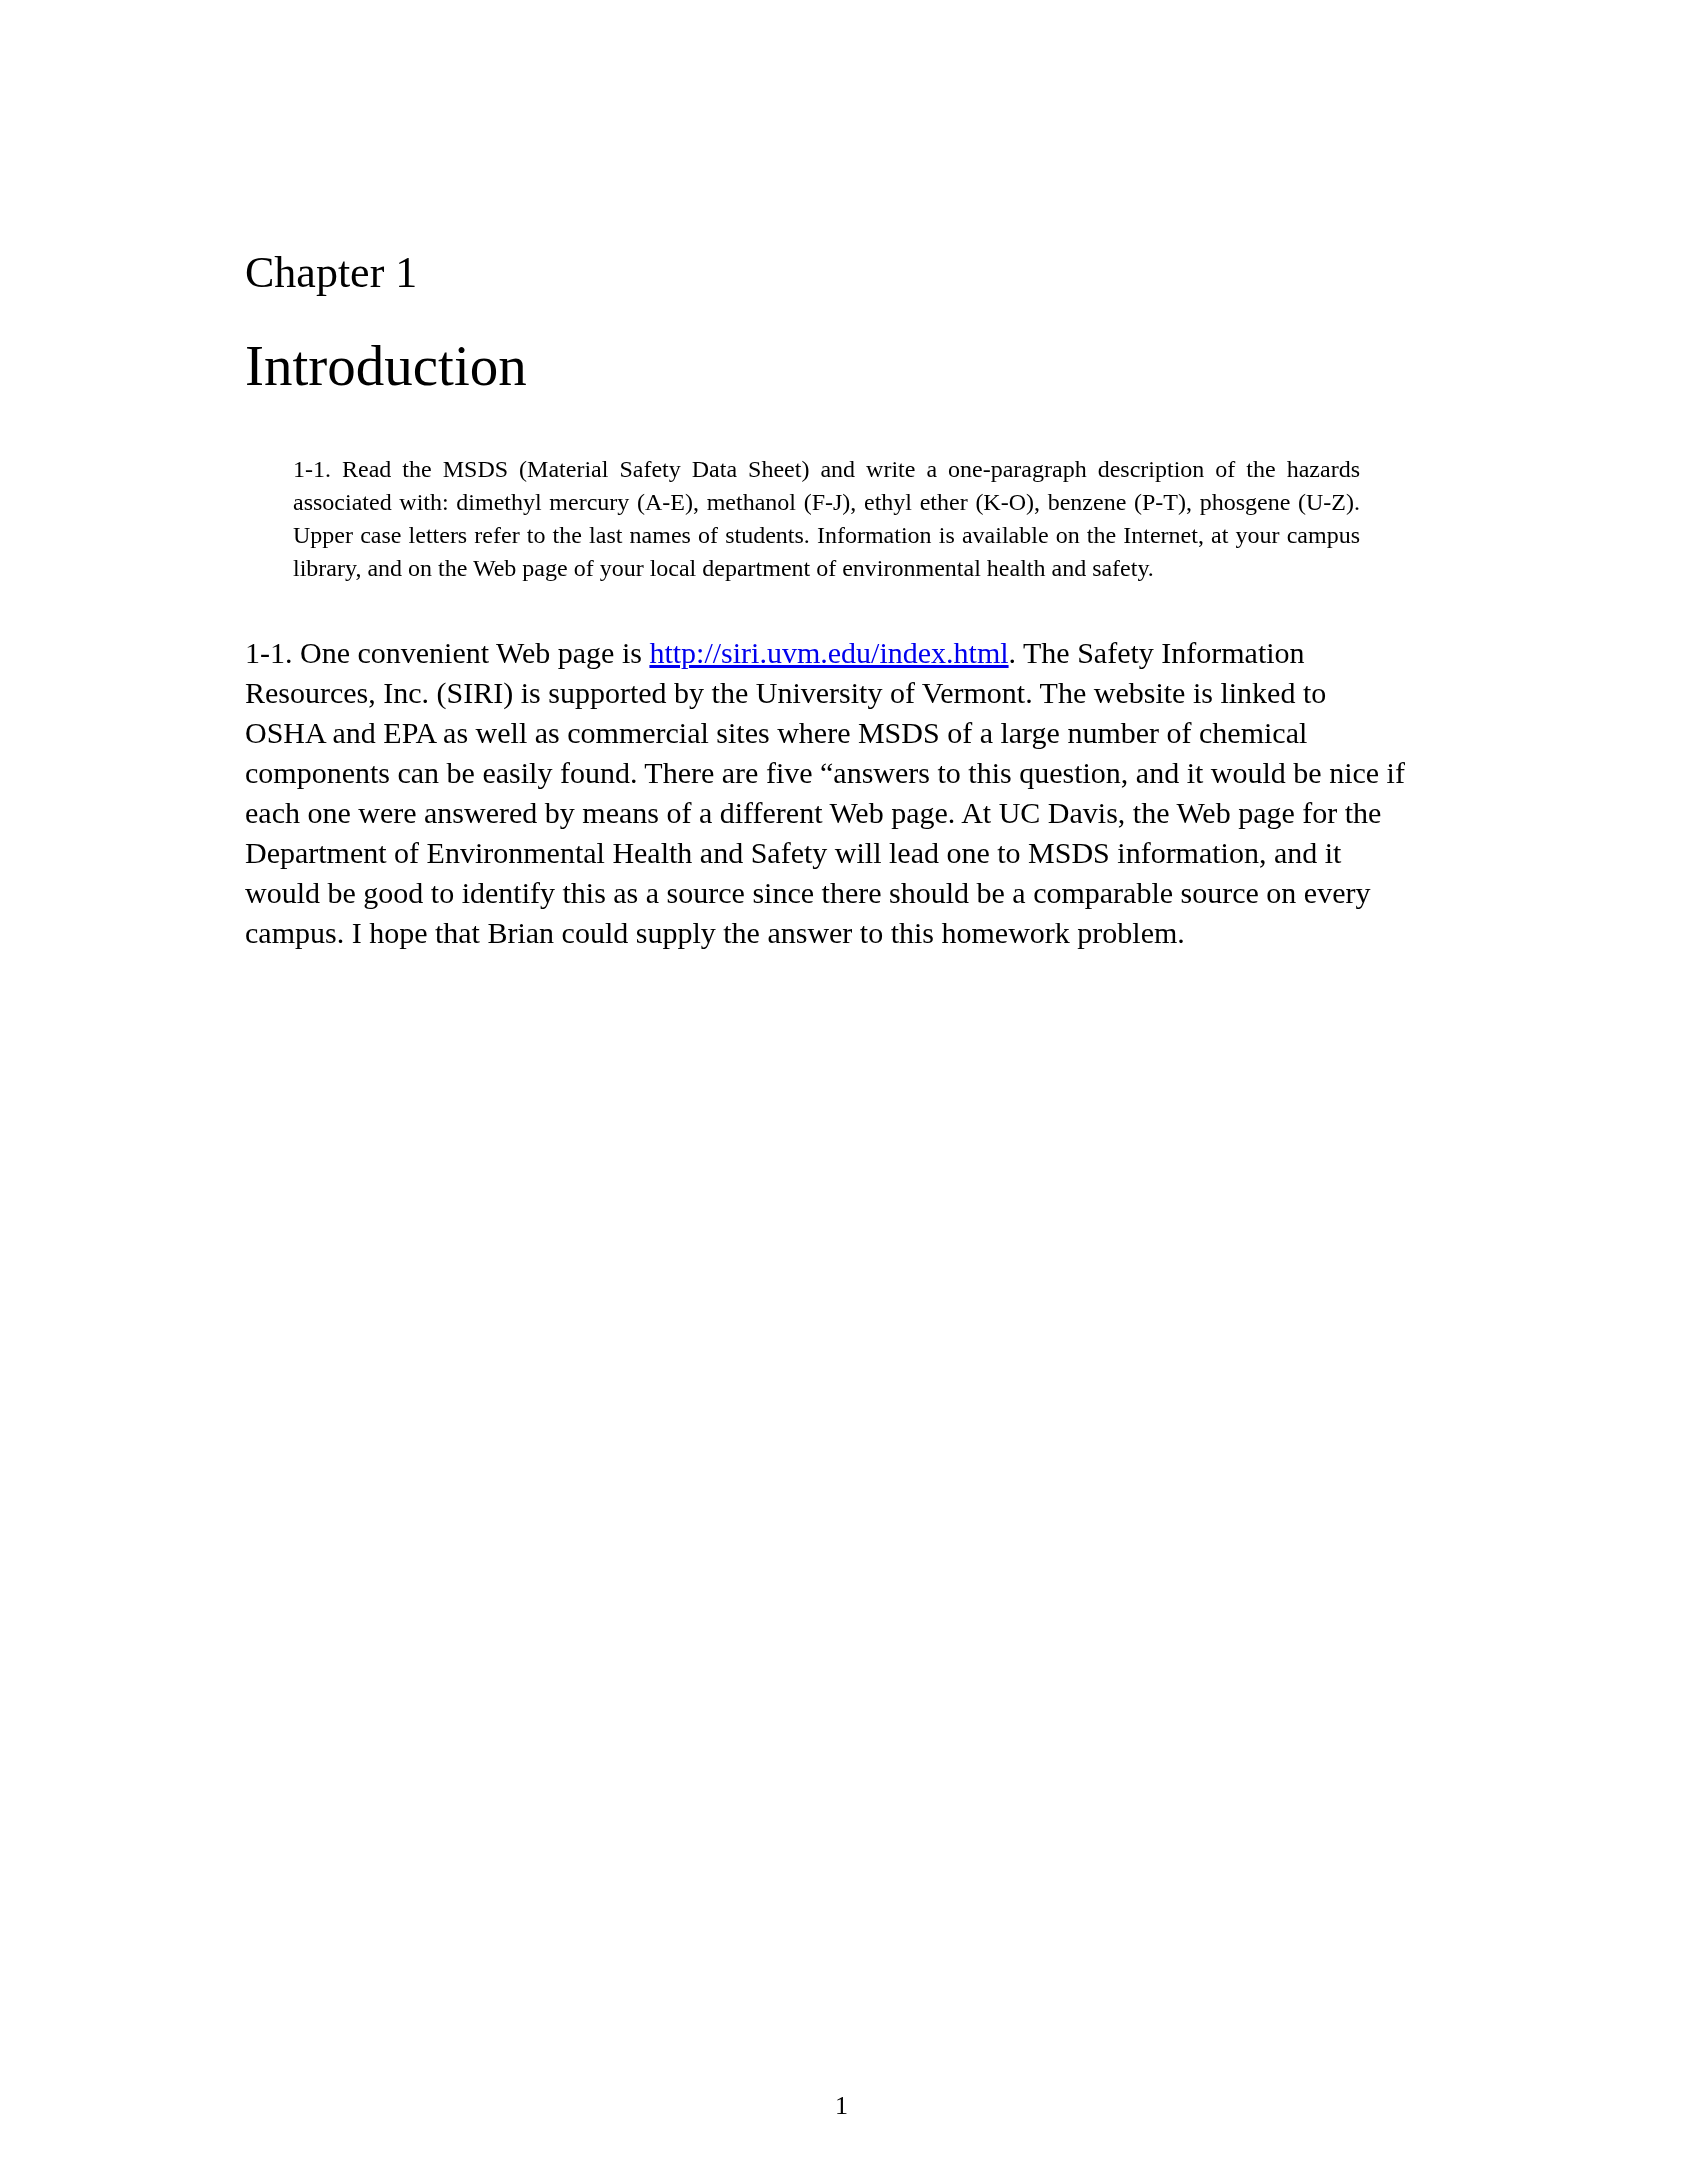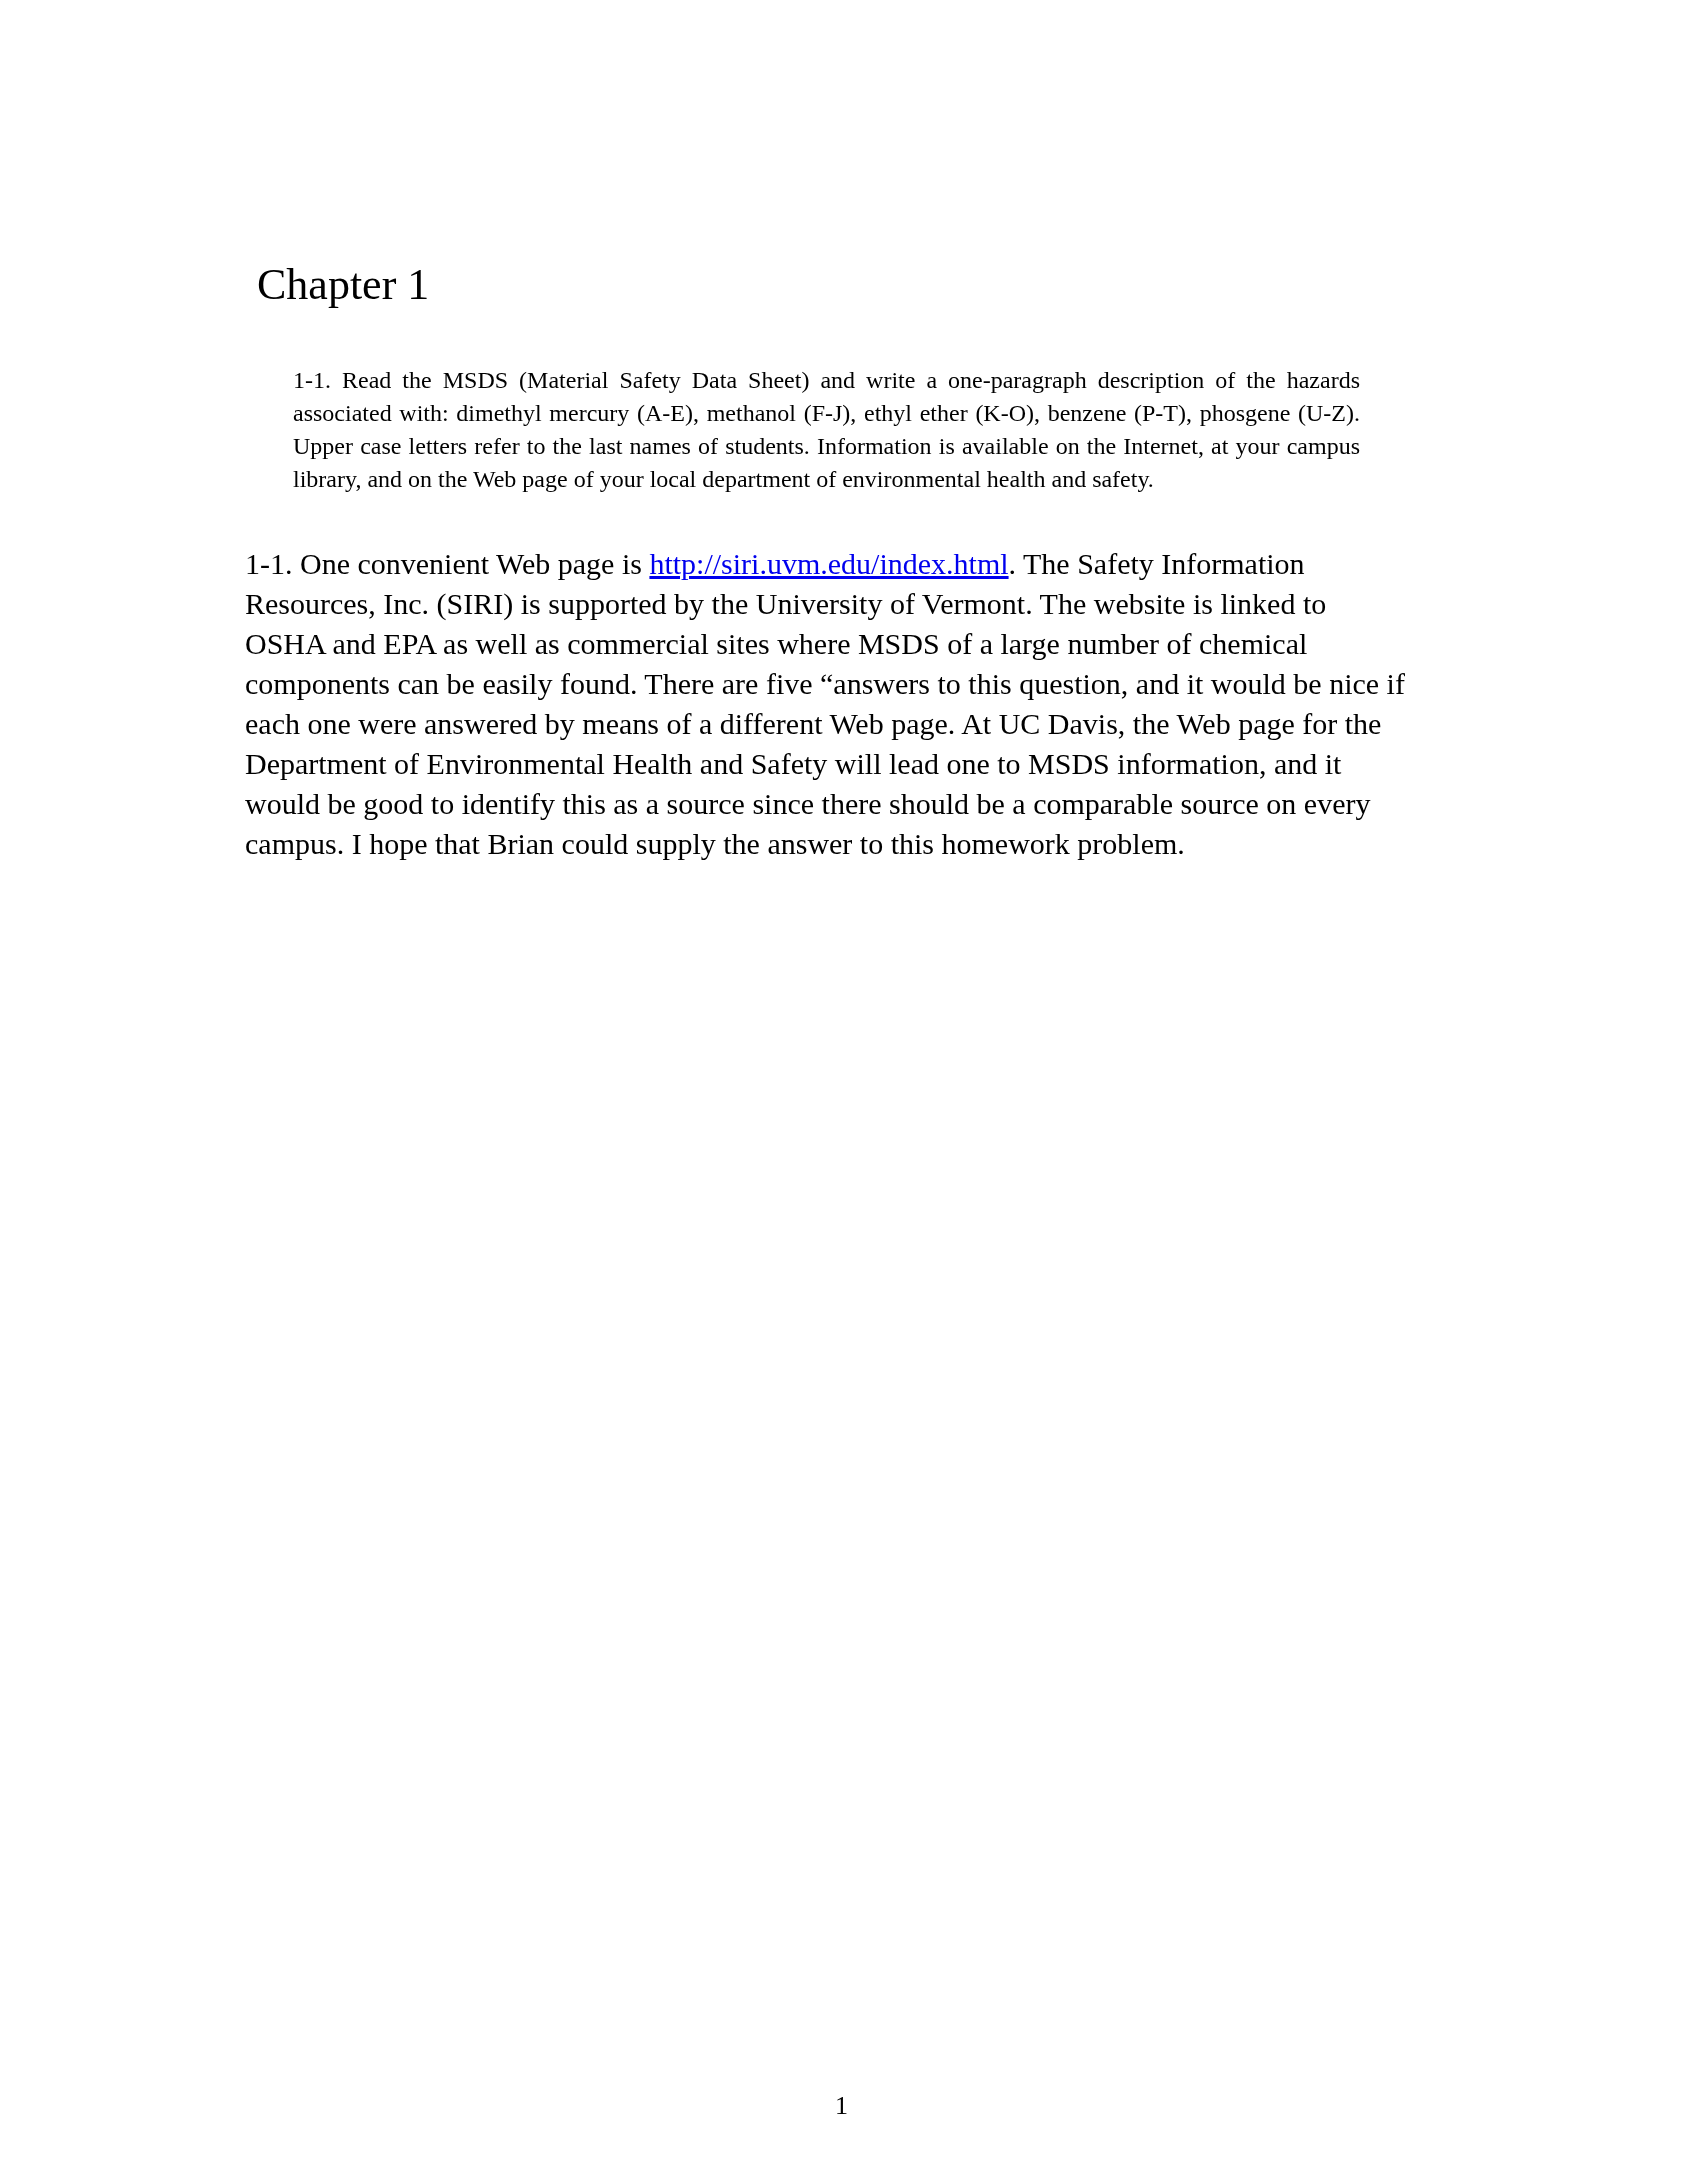--- a/index.html
+++ b/index.html
@@ -18,21 +18,21 @@
   }
   .content {
     position: absolute;
     left: 245px;
     top: 249px;
     width: 1163px;
   }
   .chapter-heading {
     font-size: 44px;
     font-weight: normal;
-    margin: 12px;
+    margin: 0;
     line-height: 1.1;
   }
   .doc-title {
     font-size: 57px;
     font-weight: normal;
     margin: 38px 0 0 0;
     line-height: 1.1;
   }
   .problem-statement {
     margin: 55px 48px 0 48px;
@@ -58,18 +58,19 @@
     text-align: center;
     font-size: 26px;
   }
 </style>
 </head>
 <body>
 
 <div class="page">
   <div class="content">
     <h2 class="chapter-heading">Chapter 1</h2>
+    <h1 class="doc-title">Introduction</h1>
     <p class="problem-statement">1-1. Read the MSDS (Material Safety Data Sheet) and write a one-paragraph description of the hazards associated with: dimethyl mercury (A-E), methanol (F-J), ethyl ether (K-O), benzene (P-T), phosgene (U-Z).  Upper case letters refer to the last names of students.  Information is available on the Internet, at your campus library, and on the Web page of your local department of environmental health and safety.</p>
     <p class="answer-paragraph"><span>1-1. One convenient Web page is </span><a href="#">http://siri.uvm.edu/index.html</a><span>.  The Safety Information Resources, Inc. (SIRI) is supported by the University of Vermont.  The website is linked to OSHA and EPA as well as commercial sites where MSDS of a large number of chemical components can be easily found.  There are five “answers to this question, and it would be nice if each one were answered by means of a different Web page.  At UC Davis, the Web page for the Department of Environmental Health and Safety will lead one to MSDS information, and it would be good to identify this as a source since there should be a comparable source on every campus.  I hope that Brian could supply the answer to this homework problem.</span></p>
   </div>
   <div class="page-number">1</div>
 </div>
 
 
 </body></html>

